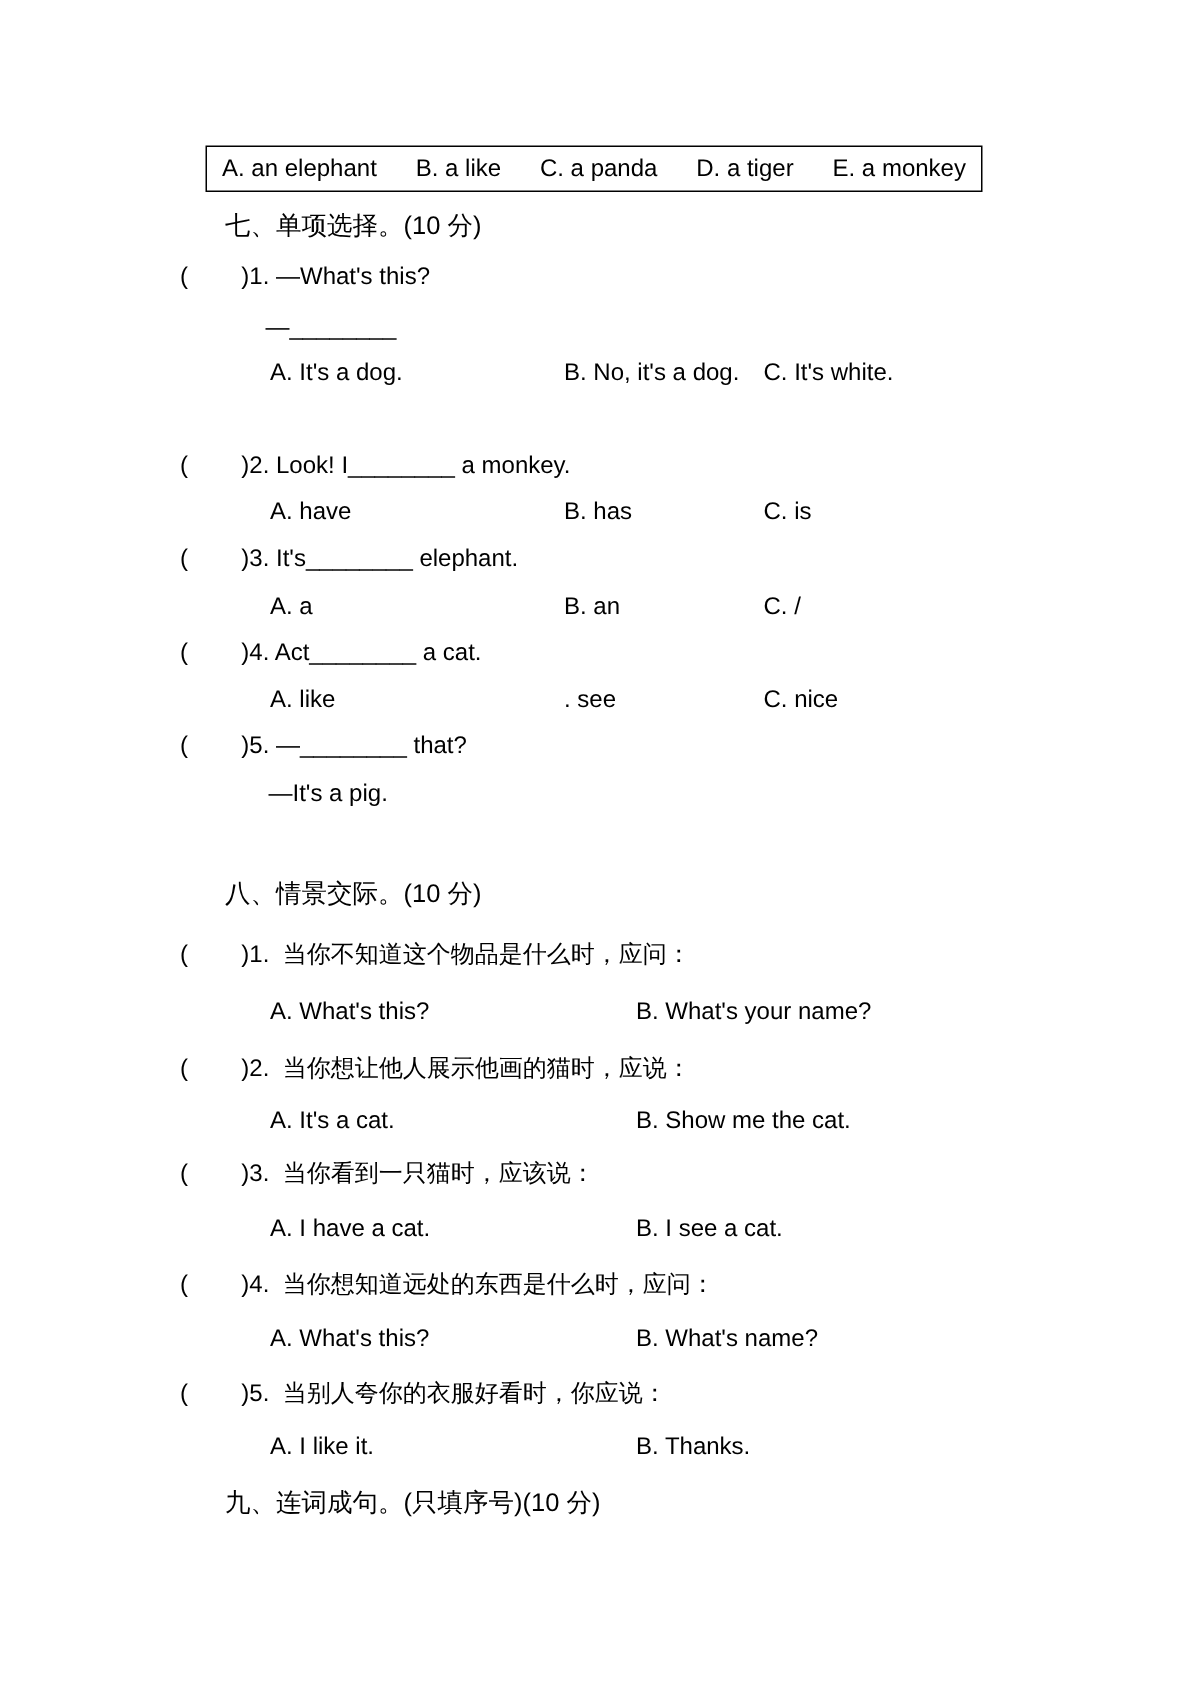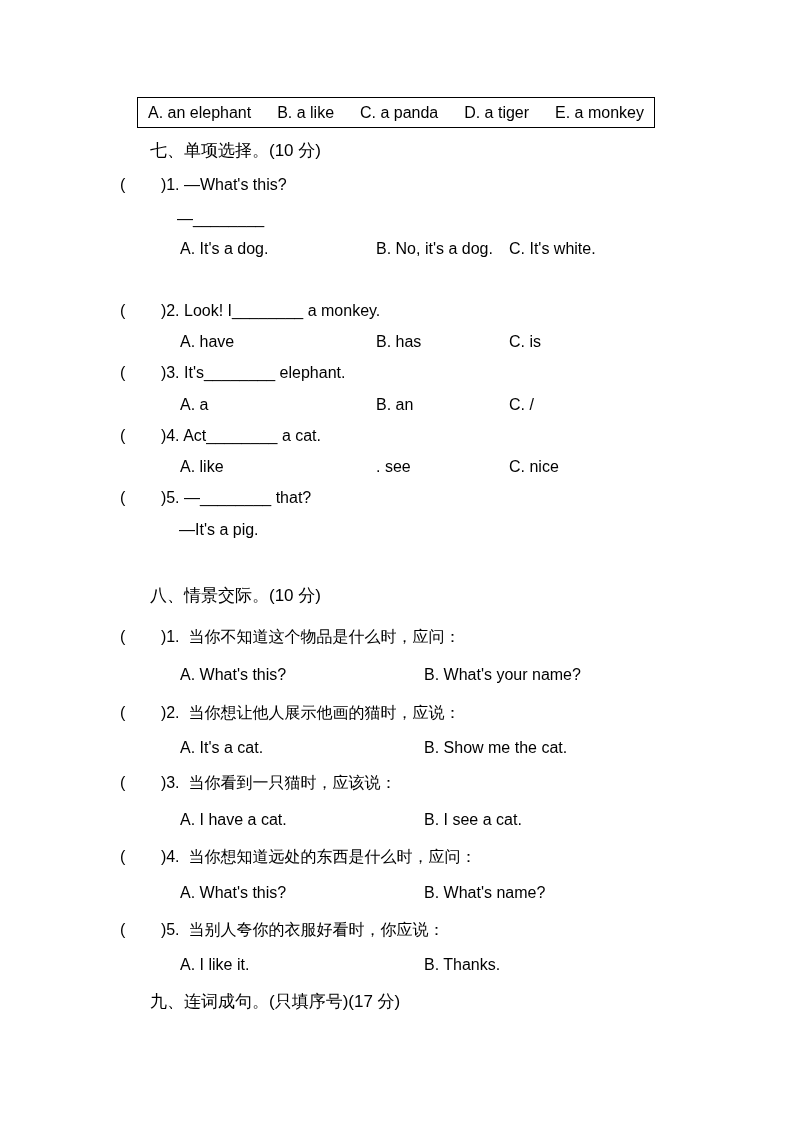--- a/index.html
+++ b/index.html
@@ -118,15 +118,15 @@
     <span class="oA">A. What's this?</span>
     <span class="oB8">B. What's name?</span>
   </div>
 
   <div class="line" style="top:919px"><span class="prefix">(        )5.  </span><span>当别人夸你的衣服好看时，你应说：</span></div>
   <div class="line opts" style="top:954px">
     <span class="oA">A. I like it.</span>
     <span class="oB8">B. Thanks.</span>
   </div>
 
-  <div class="line heading" style="top:991px">九、连词成句。(只填序号)(17 分)</div>
+  <div class="line heading" style="top:991px">九、连词成句。(只填序号)(10 分)</div>
 
 </div>
 
 </body></html>

